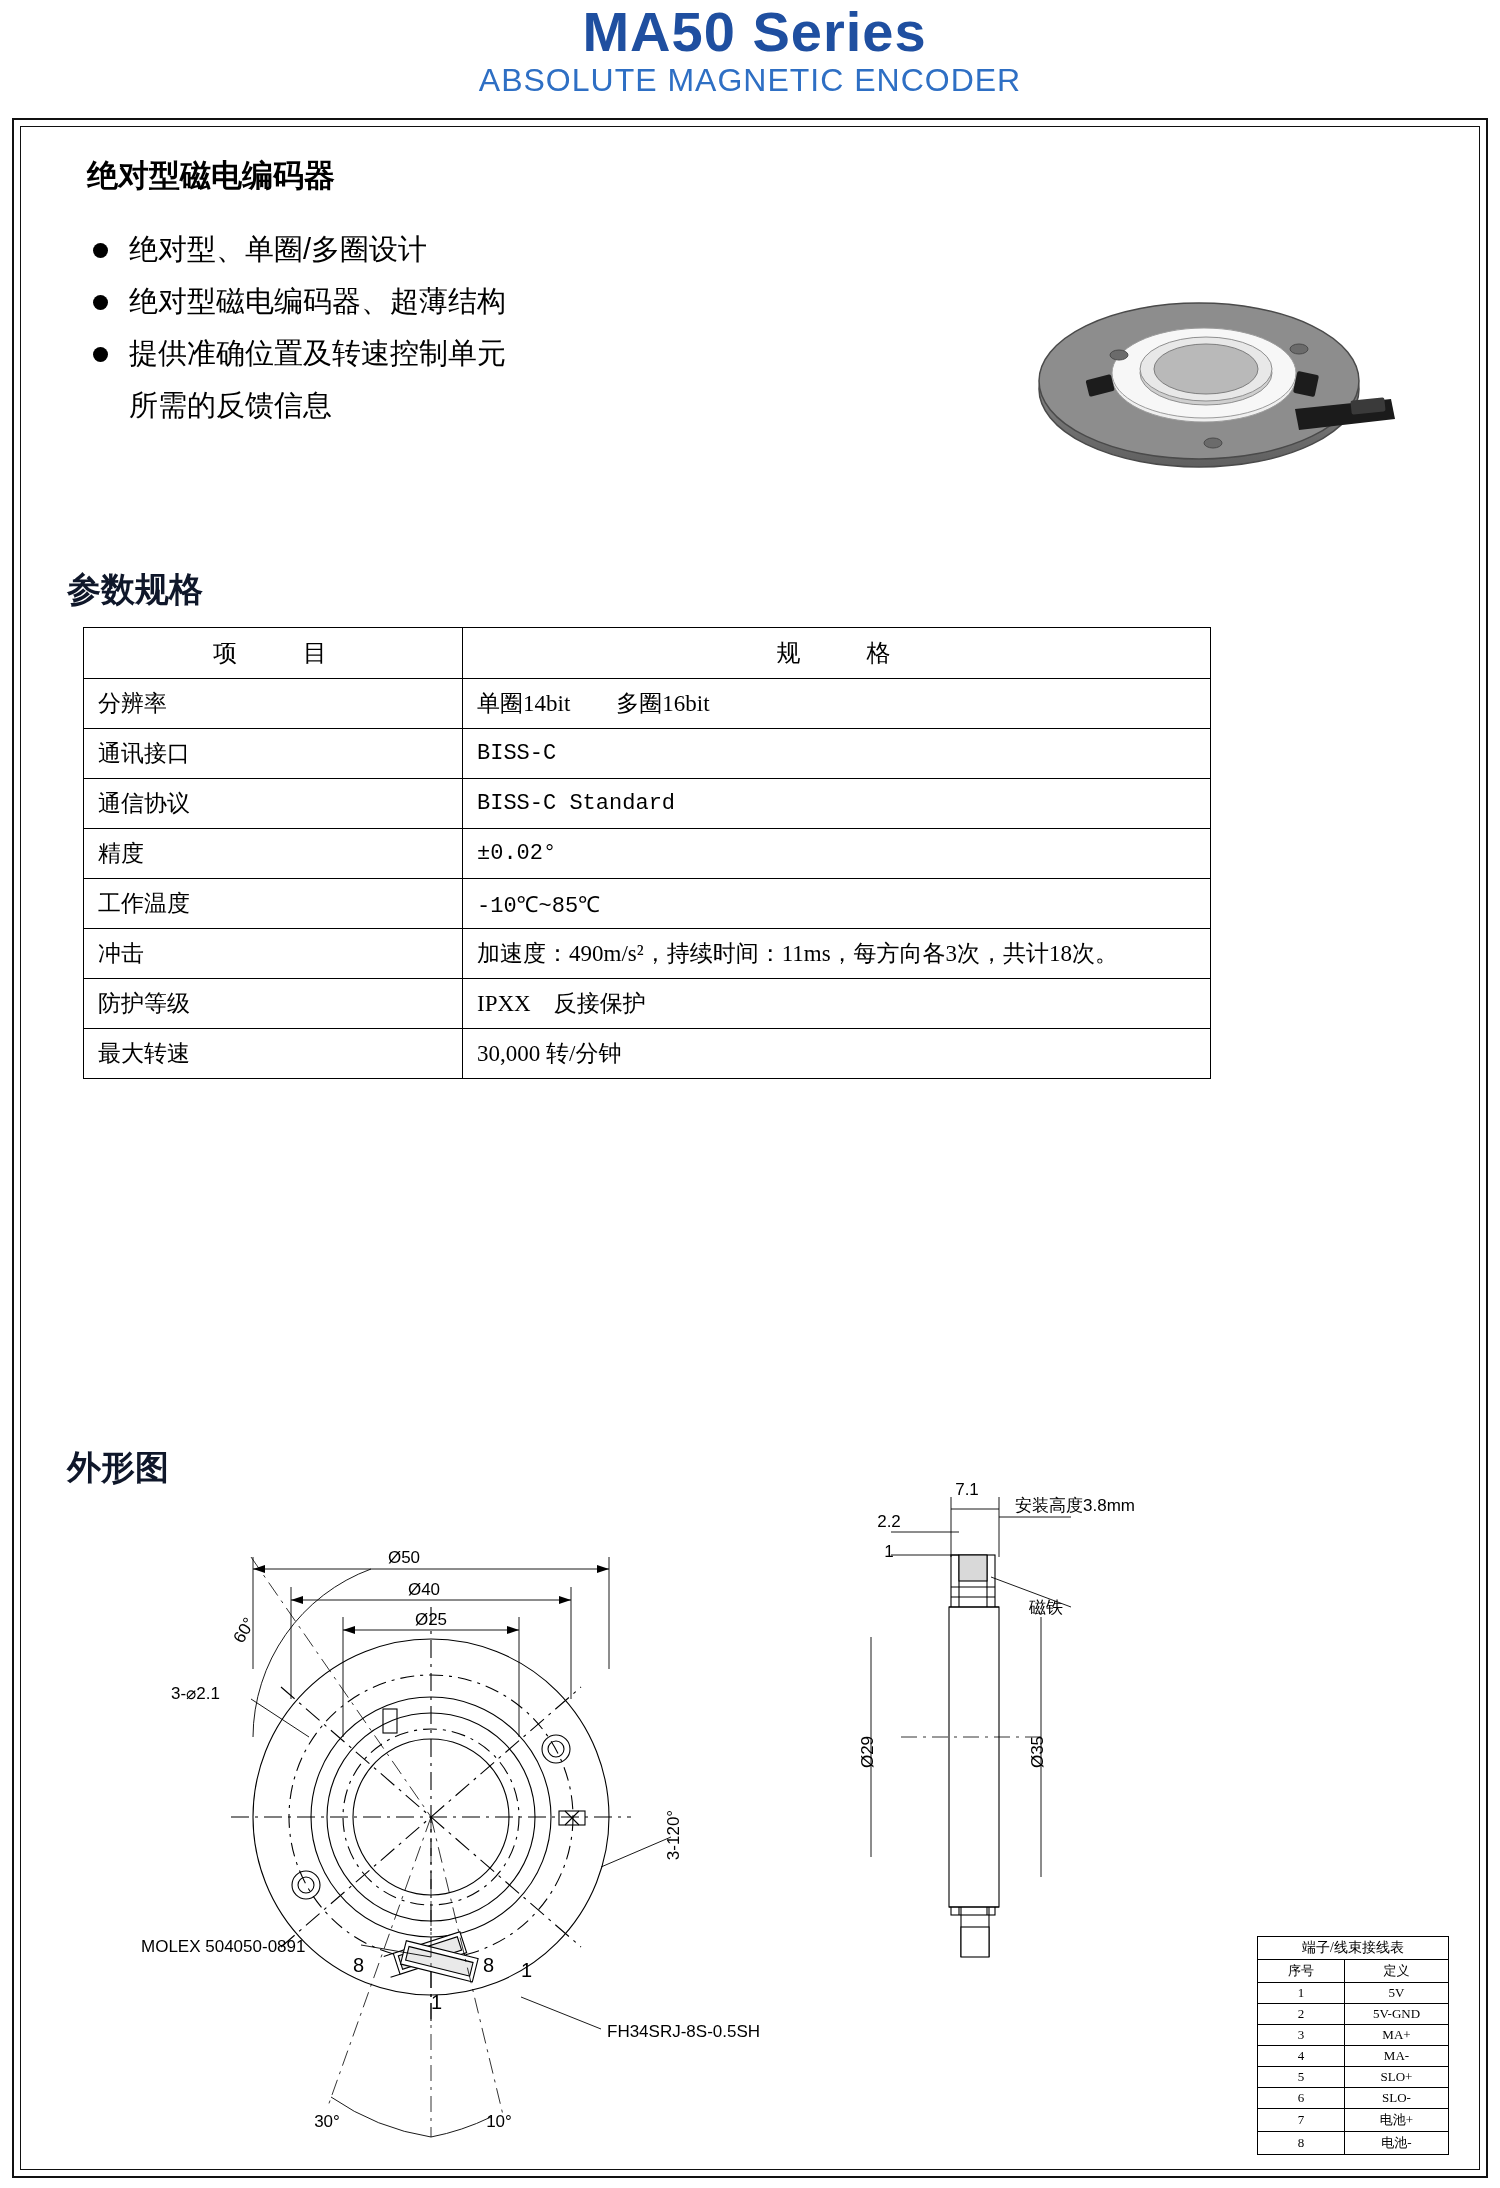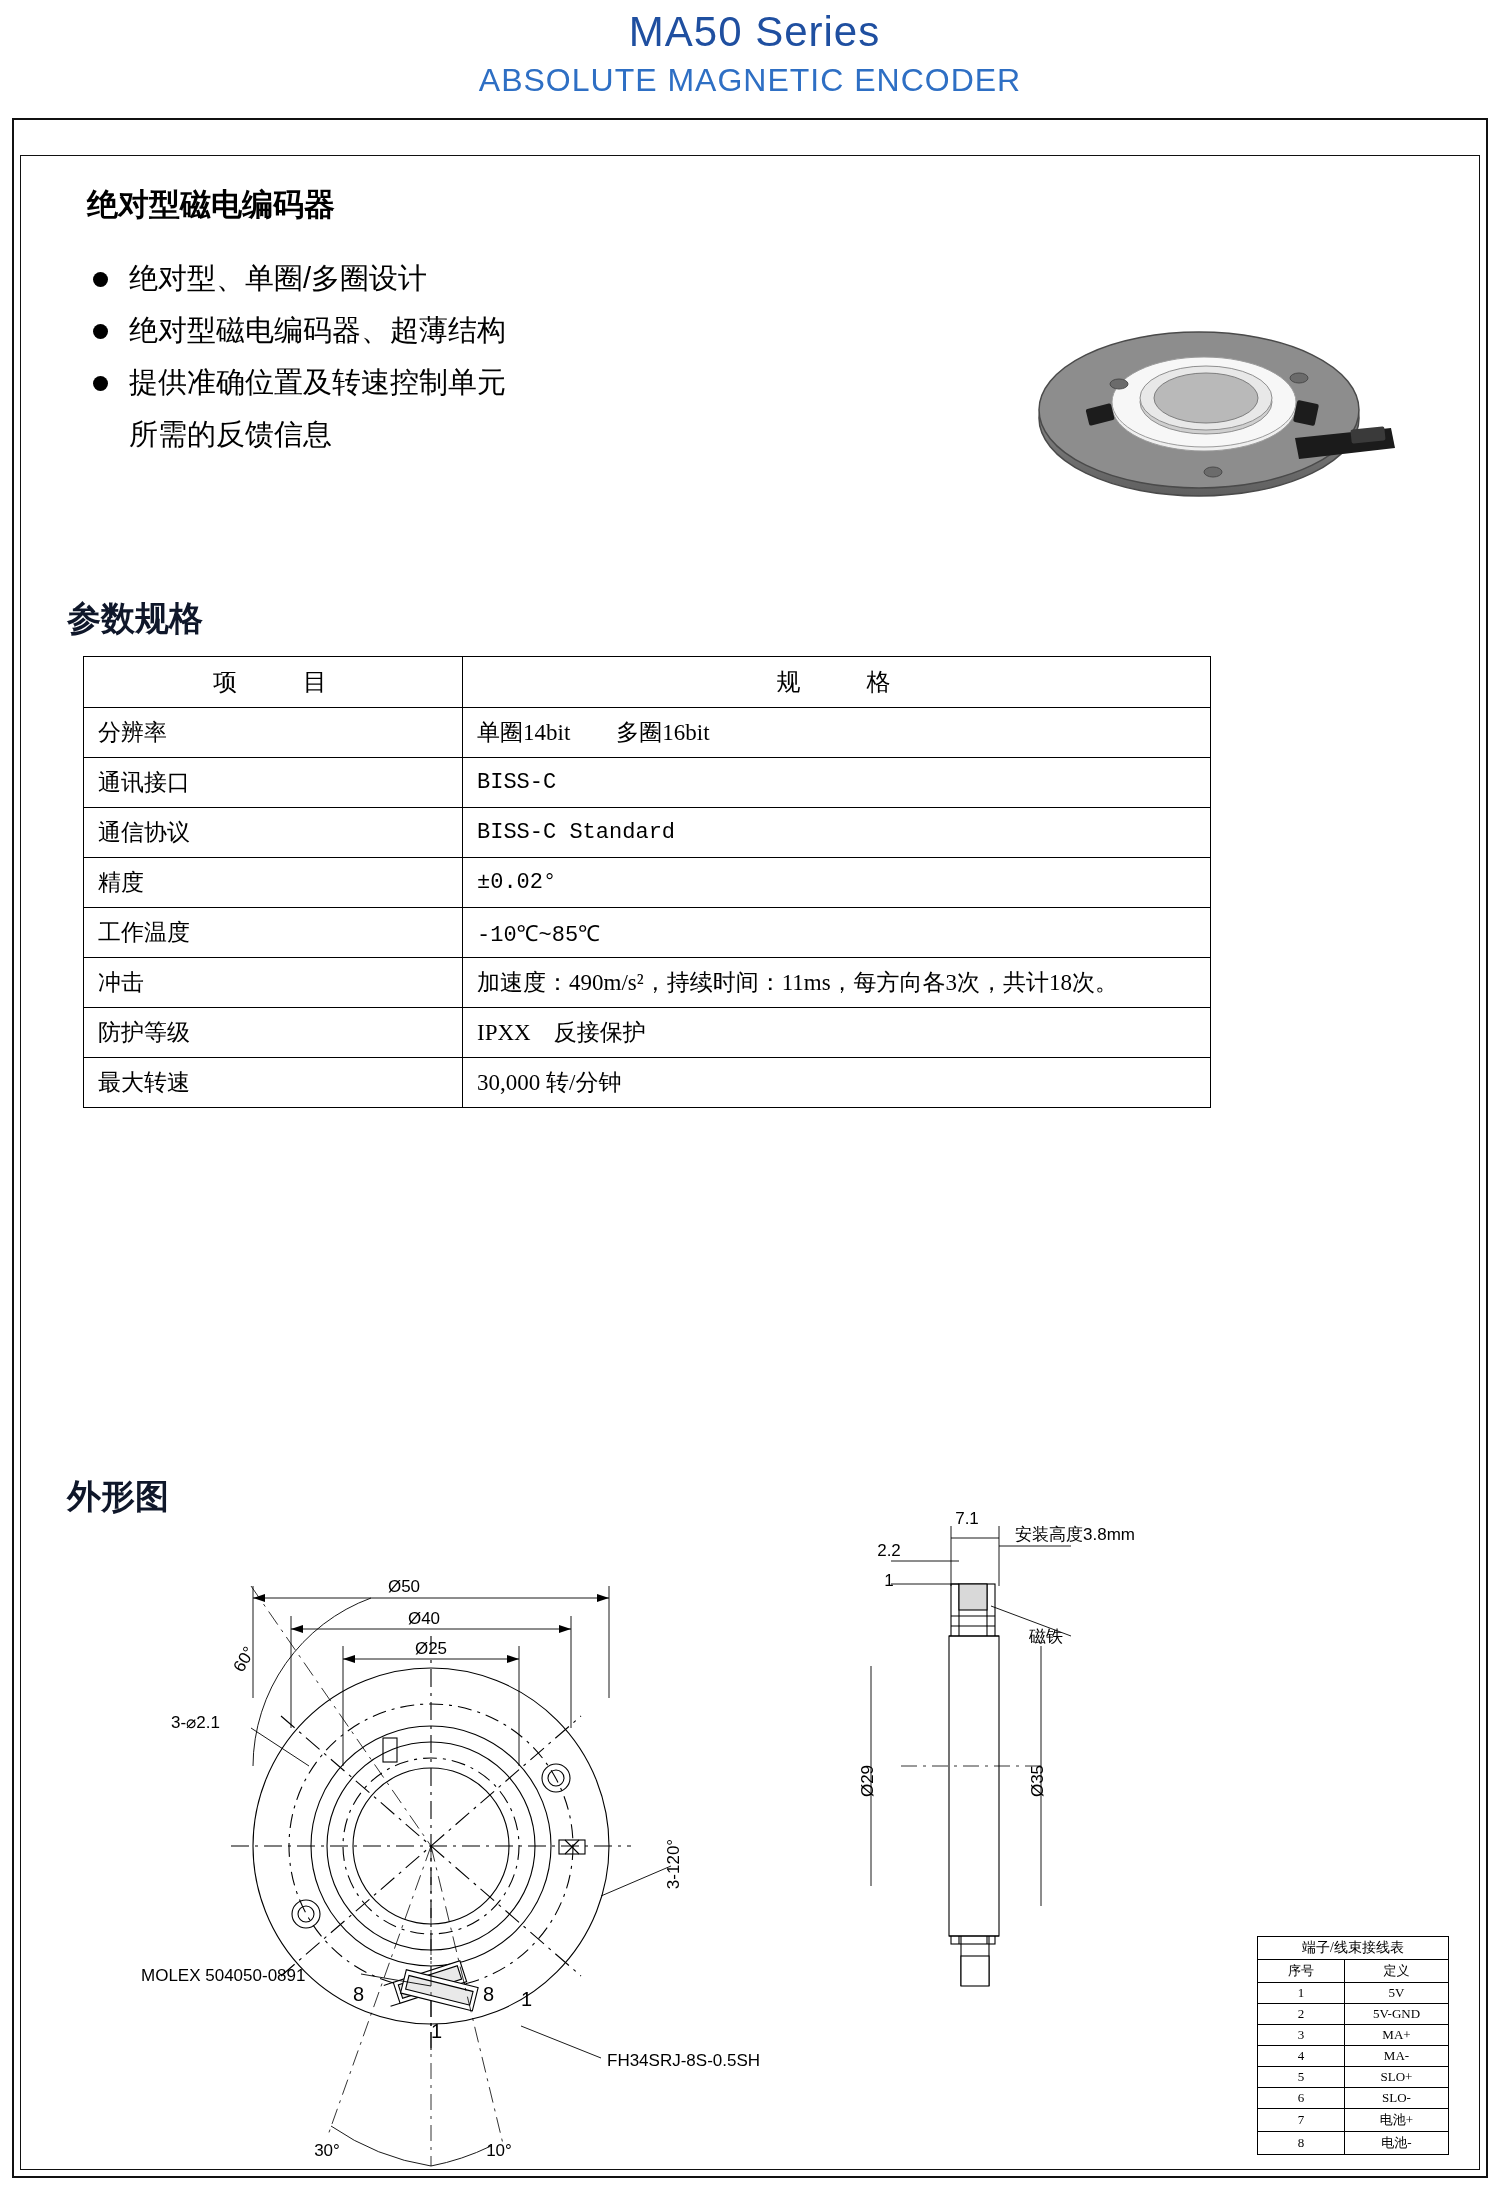--- a/index.html
+++ b/index.html
@@ -15,22 +15,22 @@
 
   
   .header{
     text-align:center;
     padding-top:6px;
     height:110px;
     box-sizing:border-box;
   }
   .title-main{
     font-family:"Liberation Sans",sans-serif;
-    font-size:42px;
-    font-weight:normal;
+    font-size:56px;
+    font-weight:bold;
     color:#1f4fa0;
     letter-spacing:1px;
     line-height:52px;
     padding-left:9px;
   }
   .title-sub{
     font-family:"Liberation Sans",sans-serif;
     font-size:32px;
     color:#2e6fc4;
     line-height:44px;
@@ -42,21 +42,20 @@
     position:absolute;
     left:12px;right:12px;
     top:118px;bottom:10px;
     border:2px solid #111;
   }
   .inner{
     position:absolute;
     inset:6px;
     border:1px solid #111;
     overflow:hidden;
-    margin-top:29px;
   }
 
   
   .sec-title{
     font-family:"Liberation Sans",sans-serif;
     font-weight:bold;
     font-size:30px;
     color:#0f172a;
   }
   .intro{

